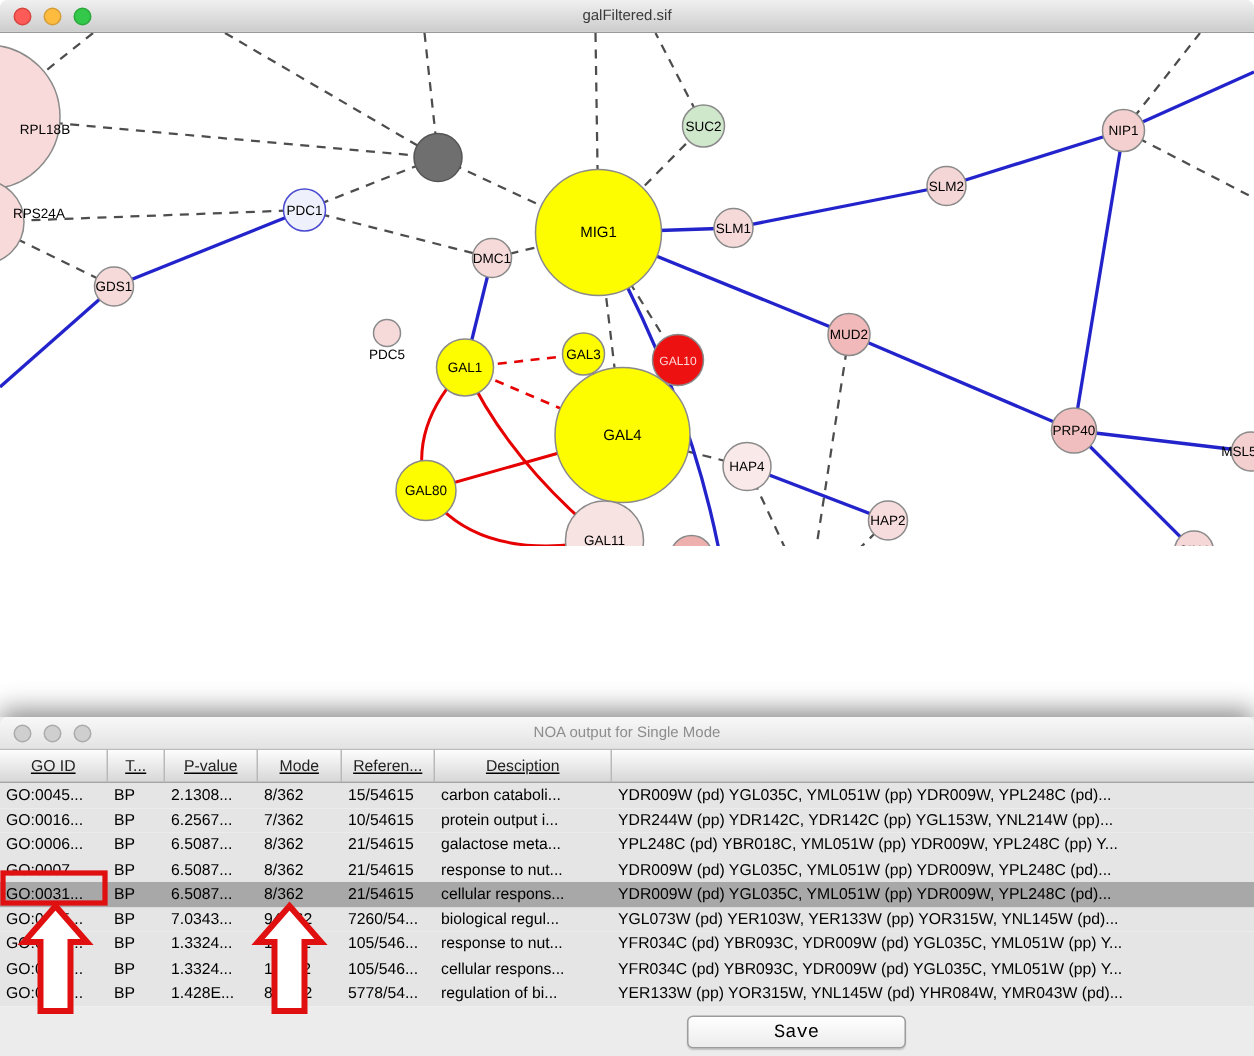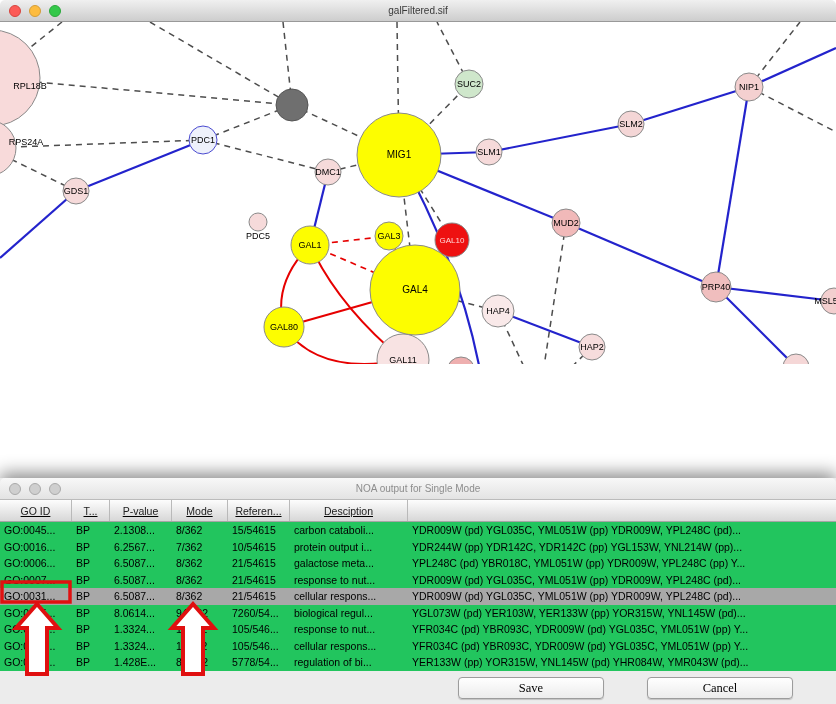--- a/index.html
+++ b/index.html
@@ -25,27 +25,27 @@
   .canvas{height:342px;background:#fff;overflow:hidden;}
   #net-svg{display:block;}
 
   
   .window-bottom{position:absolute;top:478px;left:0;width:836px;height:244px;background:#ececec;
     box-shadow:0 -5px 16px rgba(0,0,0,.45);}
   .thead{display:flex;height:22px;background:linear-gradient(#fdfdfd,#d7d7d7);border-bottom:1px solid #a5a5a5;text-decoration:underline;}
   .hcell{flex:none;font-size:10.5px;color:#222;display:flex;align-items:center;justify-content:center;
     border-right:1px solid #b9b9b9;overflow:hidden;white-space:nowrap;}
   .tbody{background:#fff;}
-  .trow{display:flex;height:16.5px;background:#22c55e;}
+  .trow{display:flex;height:16.5px;background:#e5e5e5;}
   .trow.selected{background:#a8a8a8;}
   .tcell{flex:none;font-size:10.5px;color:#000;line-height:16.5px;padding-left:4px;overflow:hidden;white-space:nowrap;}
   .c0{width:72px}.c1{width:38px}.c2{width:62px}.c3{width:56px}.c4{width:62px}.c5{width:118px}.c6{width:428px}
 
   .mac-btn{position:absolute;height:22px;border:1px solid #9c9c9c;border-radius:4px;
-    background:linear-gradient(#ffffff,#ececec);font-size:12.5px;font-family:Liberation Serif, serif;color:#000;
+    background:linear-gradient(#ffffff,#ececec);font-size:12.5px;font-family:Liberation Mono, monospace;color:#000;
     box-shadow:0 1px 1px rgba(0,0,0,.18);}
   #save-btn{left:458px;top:199px;width:146px;}
   #cancel-btn{left:647px;top:199px;width:146px;}
 
   
   .annot{position:absolute;top:0;left:0;pointer-events:none;}
   .annot-stroke{stroke:var(--annot,#e01010);}
 </style>
 </head>
 <body>
@@ -297,21 +297,21 @@
             <div class="tcell c1">BP</div>
             <div class="tcell c2">6.5087...</div>
             <div class="tcell c3">8/362</div>
             <div class="tcell c4">21/54615</div>
             <div class="tcell c5">cellular respons...</div>
             <div class="tcell c6">YDR009W (pd) YGL035C, YML051W (pp) YDR009W, YPL248C (pd)...</div>
           </div>
           <div class="trow">
             <div class="tcell c0">GO:0065...</div>
             <div class="tcell c1">BP</div>
-            <div class="tcell c2">8.0614...</div>
+            <div class="tcell c2">7.0343...</div>
             <div class="tcell c3">94/362</div>
             <div class="tcell c4">7260/54...</div>
             <div class="tcell c5">biological regul...</div>
             <div class="tcell c6">YGL073W (pd) YER103W, YER133W (pp) YOR315W, YNL145W (pd)...</div>
           </div>
           <div class="trow">
             <div class="tcell c0">GO:0009...</div>
             <div class="tcell c1">BP</div>
             <div class="tcell c2">1.3324...</div>
             <div class="tcell c3">11/362</div>
@@ -334,21 +334,20 @@
             <div class="tcell c2">1.428E...</div>
             <div class="tcell c3">80/362</div>
             <div class="tcell c4">5778/54...</div>
             <div class="tcell c5">regulation of bi...</div>
             <div class="tcell c6">YER133W (pp) YOR315W, YNL145W (pd) YHR084W, YMR043W (pd)...</div>
           </div>
         </div>
     </div>
 
     <button class="mac-btn" id="save-btn">Save</button>
-    <button class="mac-btn" id="cancel-btn">Cancel</button>
 
     <svg class="annot" width="836" height="244">
       <rect x="2" y="104" width="68" height="20" fill="none" stroke-width="3.5" class="annot-stroke"></rect>
       <polygon points="37,126 58,150 47,150 47,196 27,196 27,150 16,150" fill="#ffffff" stroke-width="4" class="annot-stroke"></polygon>
       <polygon points="193,126 214,150 203,150 203,196 183,196 183,150 172,150" fill="#ffffff" stroke-width="4" class="annot-stroke"></polygon>
     </svg>
   </section>
 </div>
 
 </body></html>

